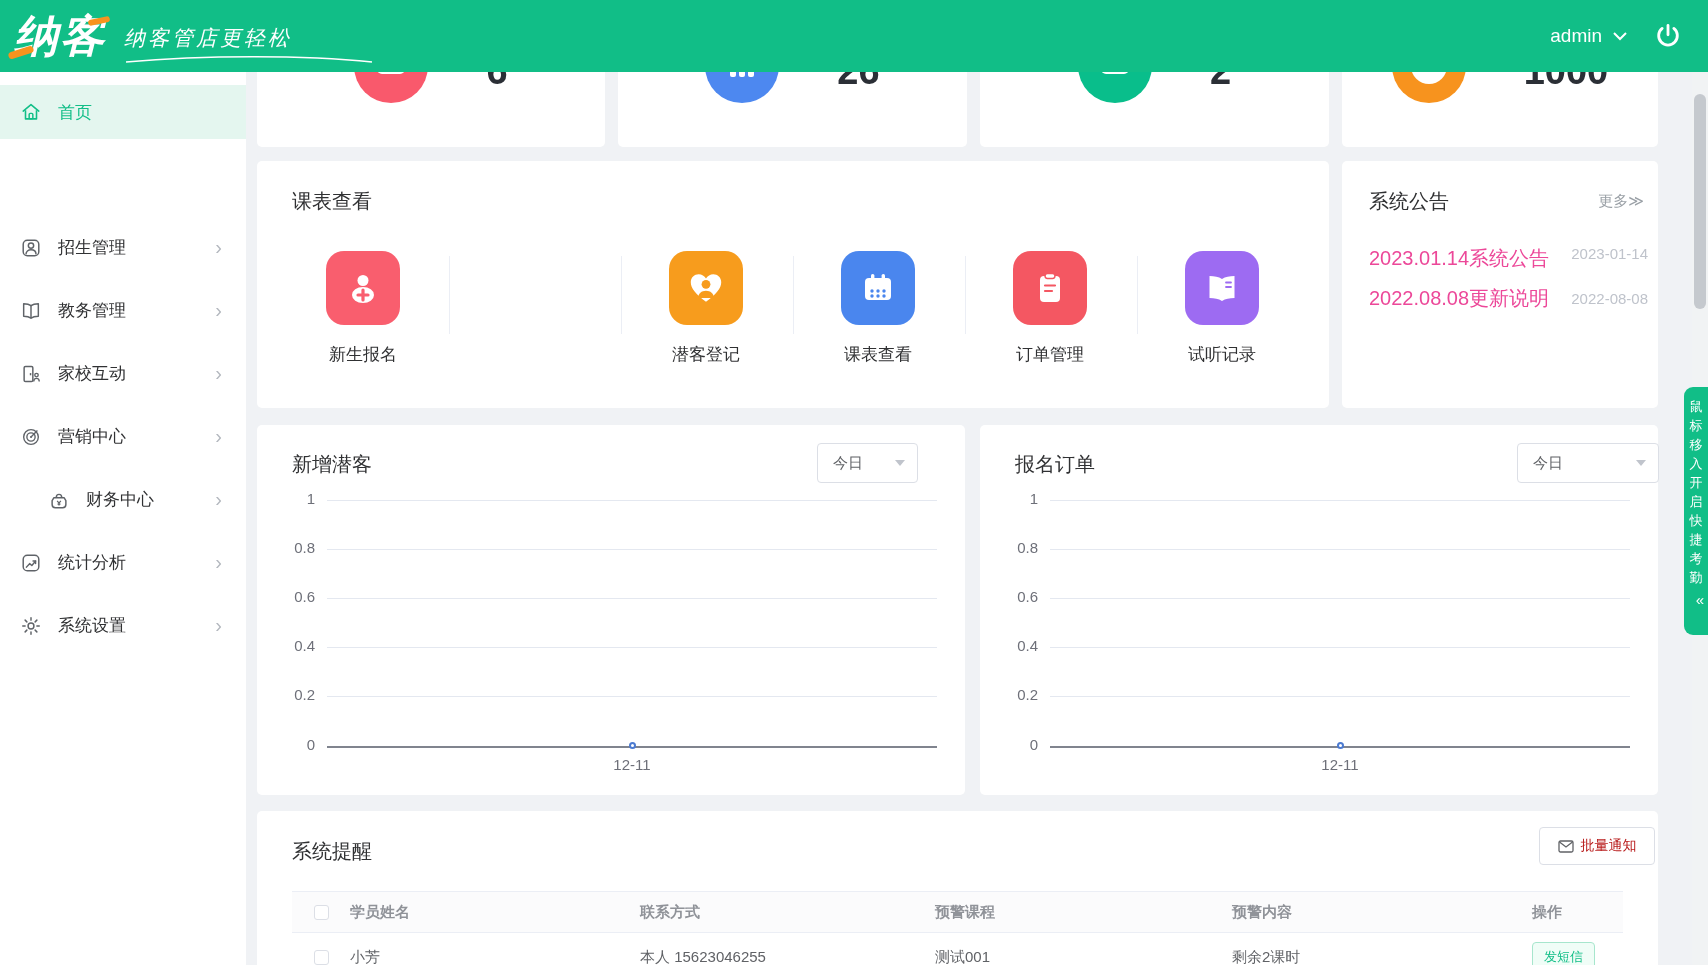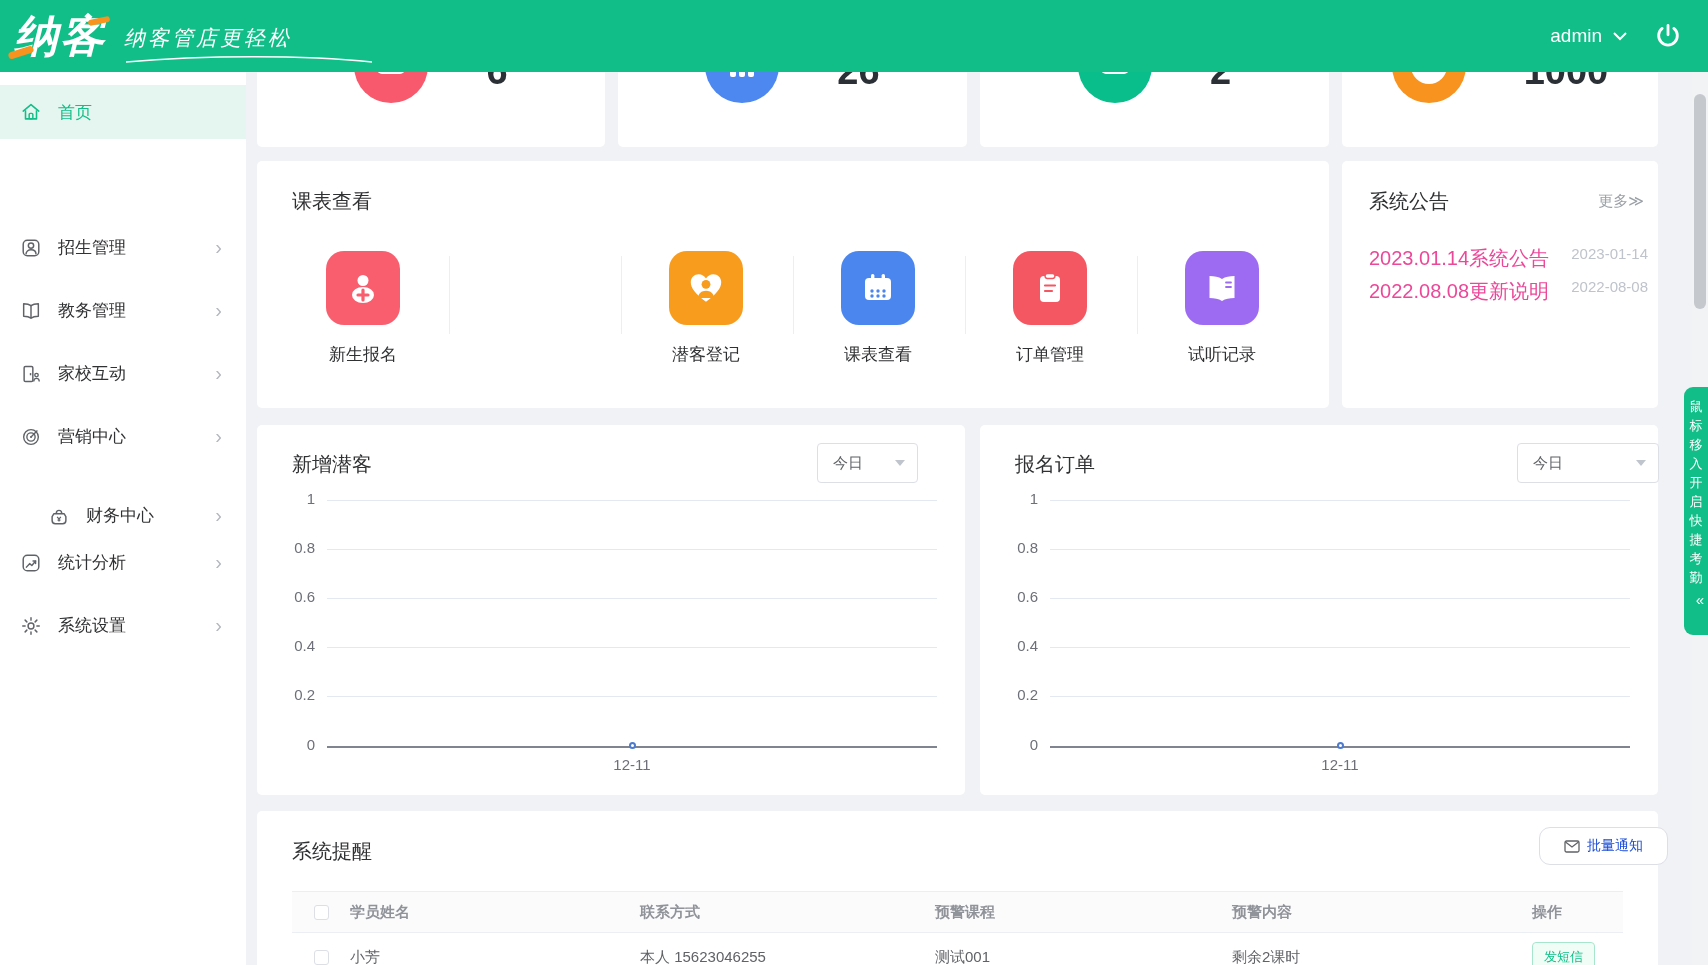--- a/index.html
+++ b/index.html
@@ -74,22 +74,22 @@
   .plot { position:absolute; left:0; top:0; right:0; bottom:0; }
   .ylab { position:absolute; width:58px; text-align:right; font-size:15px; color:#6e7079; }
   .gl { position:absolute; left:70px; right:28px; height:1px; background:#e4e8f0; }
   .zero-line { position:absolute; left:70px; right:28px; top:321px; height:2px; background:#80848e; display:flex; justify-content:center; }
   .dot { width:7px; height:7px; border:2px solid #4c7bd1; background:#fff; border-radius:50%; margin-top:-4.5px; }
   .xlabel { position:absolute; left:70px; right:28px; top:331px; text-align:center; font-size:15px; color:#6e7079; }
 
   
   .rem-panel { left:257px; top:811px; width:1401px; height:200px; }
   .rem-panel .panel-title { position:absolute; left:35px; top:27px; }
-  .batch-btn { position:absolute; left:1282px; top:16px; width:129px; height:38px; border:1px solid #dcdfe6; border-radius:11px;
-    background:#fff; display:flex; align-items:center; justify-content:center; gap:7px; font-size:14px; color:#1d4ed8; cursor:pointer; }
+  .batch-btn { position:absolute; left:1282px; top:16px; width:116px; height:38px; border:1px solid #dcdfe6; border-radius:4px;
+    background:#fff; display:flex; align-items:center; justify-content:center; gap:7px; font-size:14px; color:#b91c1c; cursor:pointer; }
   .rem-table { position:absolute; left:35px; right:35px; top:80px; }
   .t-head { display:flex; align-items:center; height:42px; background:#fbfbfc; border-top:1px solid #ebeef5; border-bottom:1px solid #ebeef5;
     font-size:15px; font-weight:700; color:#909399; }
   .t-row { display:flex; align-items:center; height:48px; font-size:15px; color:#606266; }
   .col-cb { width:58px; display:flex; justify-content:center; }
   .col-name { width:290px; } .col-contact { width:295px; } .col-course { width:297px; } .col-content { width:300px; } .col-action { width:80px; }
   .checkbox { width:15px; height:15px; border:1px solid #dcdfe6; border-radius:3px; background:#fff; cursor:pointer; }
   .sms-btn { display:inline-block; padding:5px 11px; font-size:13px; color:#11be87; background:#f0fdf7;
     border:1px solid #a7e6cd; border-radius:4px; cursor:pointer; }
 
@@ -202,21 +202,21 @@
     <svg class="s-icon" viewBox="0 0 24 24">
       <circle cx="12" cy="12" r="8" fill="none" stroke="currentColor" stroke-width="1.5"></circle>
       <circle cx="12" cy="12" r="4.5" fill="none" stroke="currentColor" stroke-width="1.5"></circle>
       <circle cx="12" cy="12" r="1.2" fill="currentColor"></circle>
       <path d="M12 12 L19 5" fill="none" stroke="currentColor" stroke-width="1.5"></path>
     </svg>
     <span>营销中心</span>
     <span class="chev">›</span>
   </div>
 
-  <div class="side-item" style="top:412px;padding-left:48px;">
+  <div class="side-item" style="top:396px;padding-left:48px;">
     <svg class="s-icon" viewBox="0 0 24 24">
       <path d="M6.5 9.5 h11 l2 3.2 v4.3 a3.5 3.5 0 0 1-3.5 3.5 h-8 a3.5 3.5 0 0 1-3.5-3.5 v-4.3 z" fill="none" stroke="currentColor" stroke-width="1.6" stroke-linejoin="round"></path>
       <path d="M9 9.3 c0-4.6 6-4.6 6 0" fill="none" stroke="currentColor" stroke-width="1.6"></path>
       <path d="M10 13 l2 2.4 2-2.4 M12 15.4 v2.6 M10.4 16.4 h3.2" fill="none" stroke="currentColor" stroke-width="1.4"></path>
     </svg>
     <span>财务中心</span>
     <span class="chev">›</span>
   </div>
 
   <div class="side-item" style="top:459px;">
@@ -310,21 +310,21 @@
   </div>
 </div>
 
 <div class="panel ann-panel">
   <div class="panel-title">系统公告</div>
   <div class="ann-more">更多≫</div>
   <div class="ann-row" style="top:84px;">
     <span class="ann-name">2023.01.14系统公告</span>
     <span class="ann-date">2023-01-14</span>
   </div>
-  <div class="ann-row" style="top:117px;">
+  <div class="ann-row" style="top:124px;align-items:center;">
     <span class="ann-name">2022.08.08更新说明</span>
     <span class="ann-date">2022-08-08</span>
   </div>
 </div>
 
 <div class="panel chart-panel1">
   <div class="panel-title">新增潜客</div>
   <div class="range-select">
     <span>今日</span>
     <span class="caret"></span>

